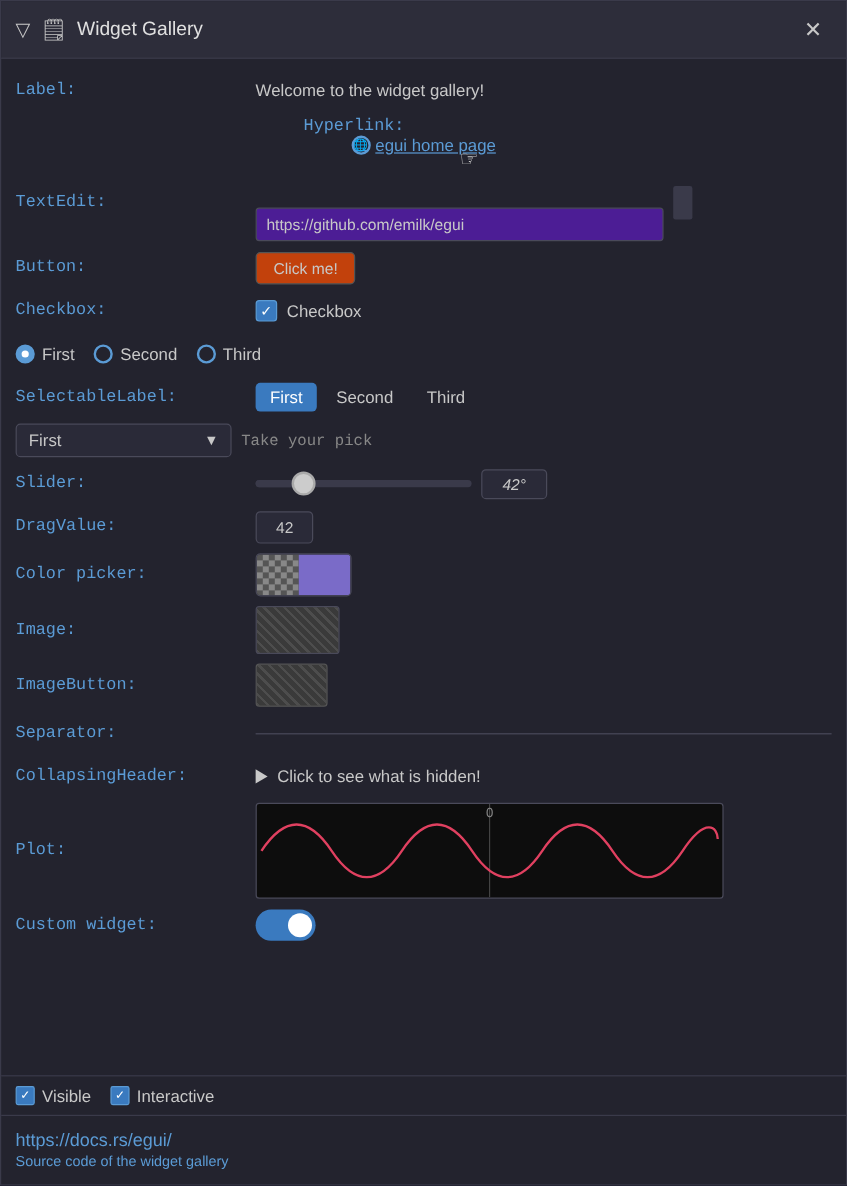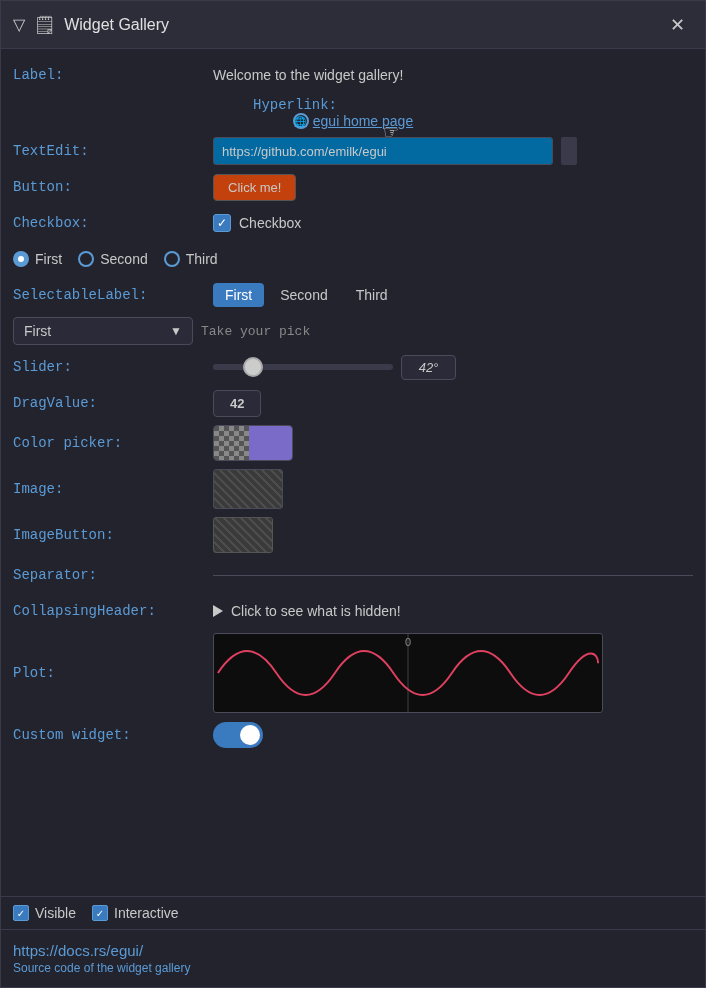--- a/index.html
+++ b/index.html
@@ -108,28 +108,29 @@
       display: inline-flex;
       align-items: center;
       justify-content: center;
       font-size: 10px;
       color: #5b9bd5;
       flex-shrink: 0;
     }
 
     
     .textedit-input {
-      background: #0369a1;
+      background: #4c1d95;
       border: 1px solid #4a4a5a;
       color: #c8c8c8;
       padding: 4px 8px;
       border-radius: 3px;
       font-size: 13px;
       width: 340px;
       height: 28px;
+      margin-top: 36px;
     }
 
     .textedit-scroll {
       width: 16px;
       height: 28px;
       background: #3a3a4a;
       border-radius: 2px;
       flex-shrink: 0;
     }
 
@@ -302,21 +303,20 @@
 
     
     .drag-value {
       background: #2a2a38;
       border: 1px solid #4a4a5a;
       border-radius: 4px;
       padding: 5px 16px;
       color: #c8c8c8;
       font-size: 13px;
       cursor: ew-resize;
-      font-weight: bold;
     }
 
     
     .color-picker-swatch {
       width: 80px;
       height: 36px;
       border-radius: 4px;
       border: 1px solid #4a4a5a;
       cursor: pointer;
       position: relative;

